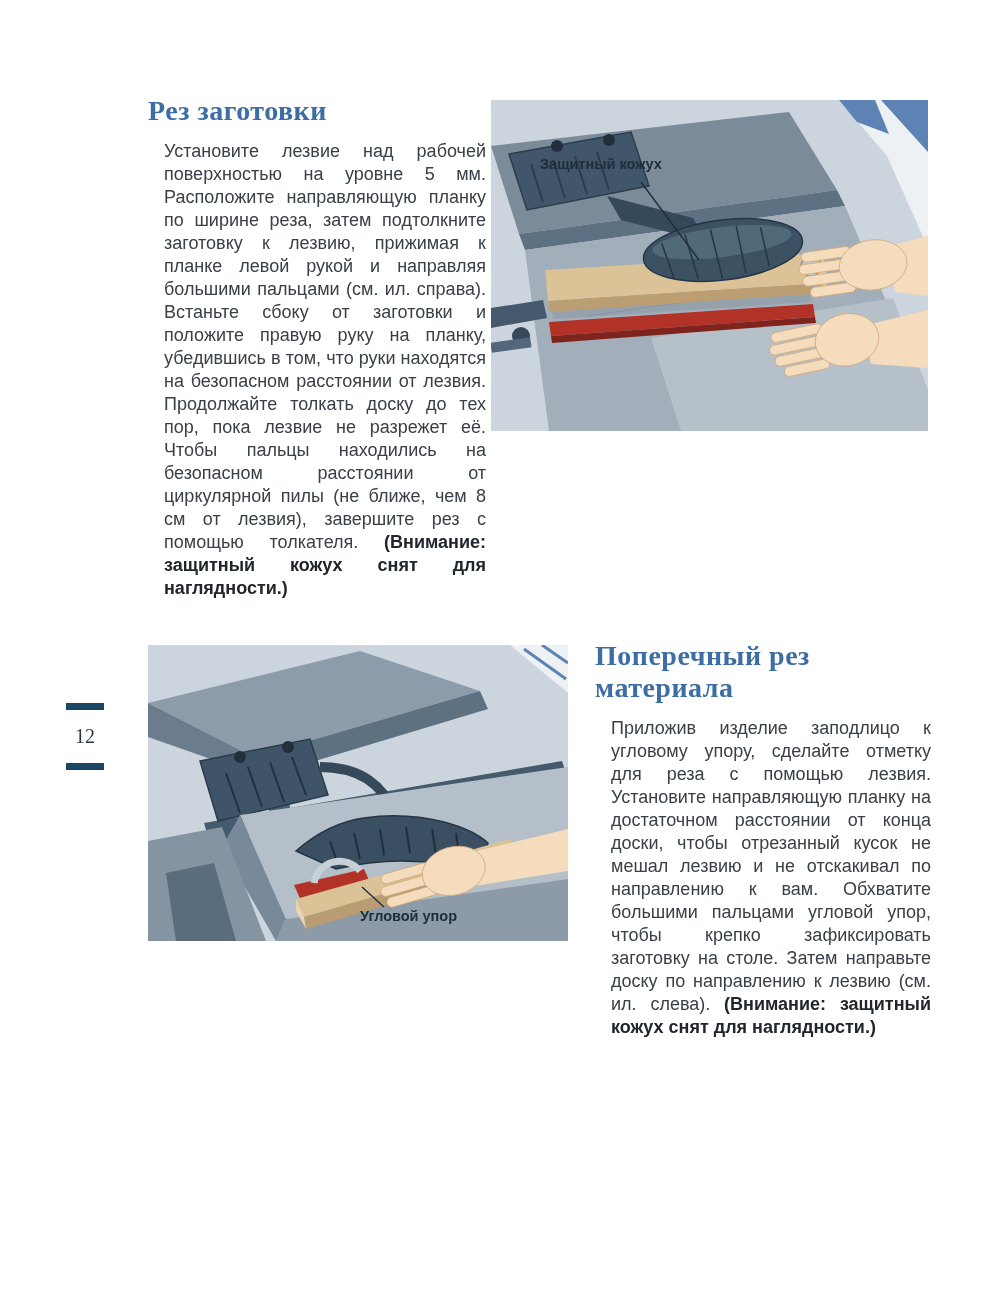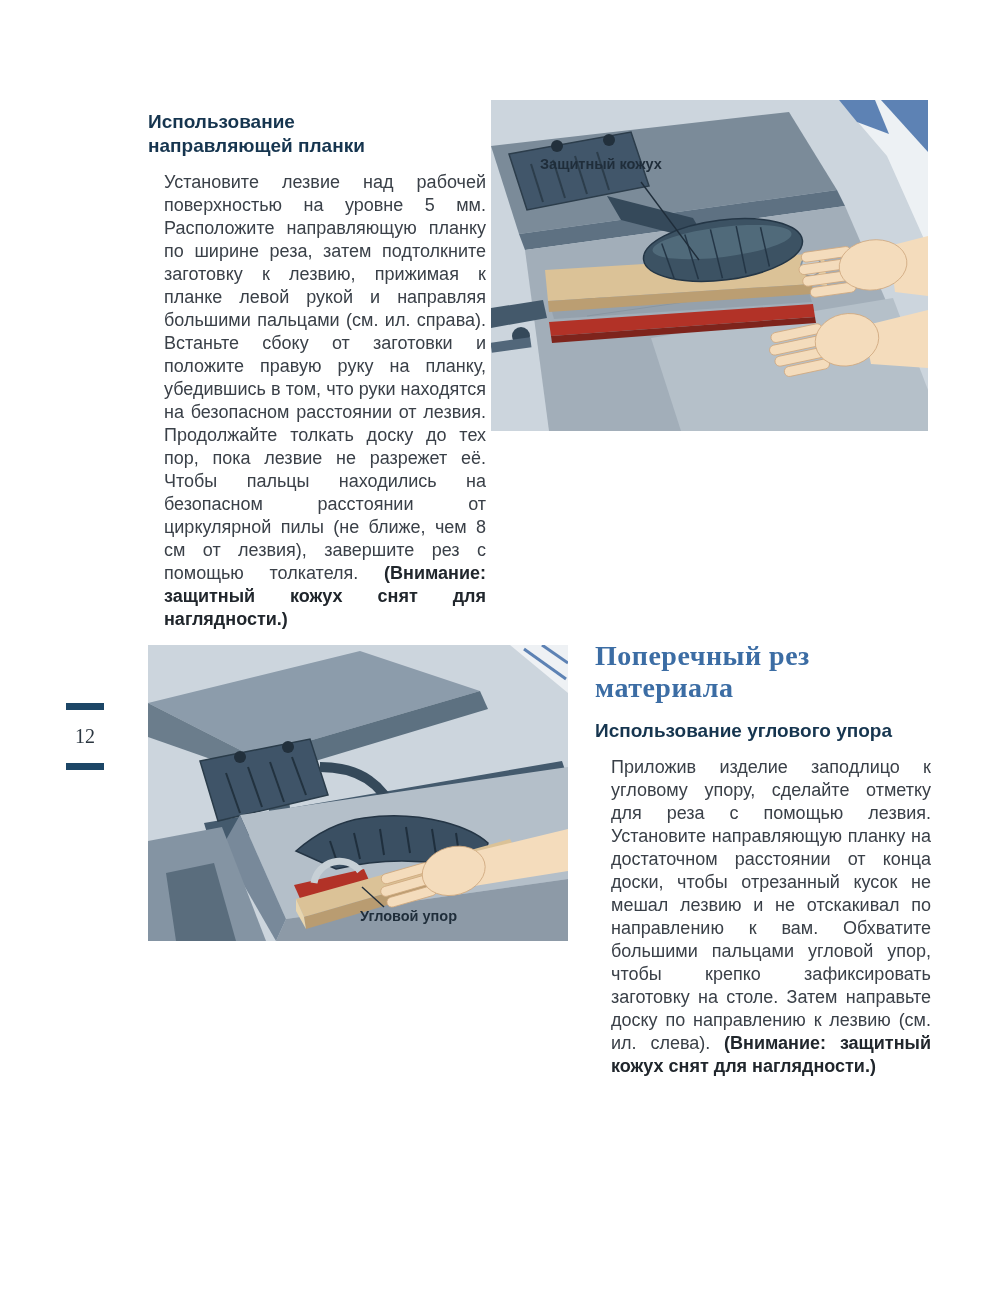--- a/index.html
+++ b/index.html
@@ -41,21 +41,21 @@
     font-family:"Liberation Serif", serif; font-size:20px; color:#2b3640;
     text-align:center; margin:13px 0 14px 0; line-height:26px;
   }
 </style>
 </head>
 <body>
 
 <div class="page">
 
   <section class="text-col" id="sec1">
-    <h2 class="sec-subtitle">Использование направляющей планки</h2>
+    <h1 class="sec-title">Рез заготовки</h1>
     <p class="body-text"><span>Установите лезвие над рабочей поверхностью на уровне 5 мм. Расположите направляющую планку по ширине реза, затем подтолкните заготовку к лезвию, прижимая к планке левой рукой и направляя большими пальцами (см. ил. справа). Встаньте сбоку от заготовки и положите правую руку на планку, убедившись в том, что руки находятся на безопасном расстоянии от лезвия. Продолжайте толкать доску до тех пор, пока лезвие не разрежет её. Чтобы пальцы находились на безопасном расстоянии от циркулярной пилы (не ближе, чем 8 см от лезвия), завершите рез с помощью толкателя.</span> <strong>(Внимание: защитный кожух снят для наглядности.)</strong></p>
   </section>
 
   <figure id="figure1">
     <svg viewBox="0 0 437 331" width="437" height="331">
       <rect width="437" height="331" fill="#ccd5dd"></rect>
 
       <polygon points="348,0 437,0 437,148 396,56" fill="#edf1f4"></polygon>
       <polygon points="390,0 437,0 437,52" fill="#5d82b4"></polygon>
       <polygon points="348,0 384,0 398,34 366,22" fill="#5d82b4"></polygon>
@@ -215,17 +215,16 @@
         </g>
       </g>
 
       <line x1="236" y1="262" x2="214" y2="242" stroke="#1f2d3a" stroke-width="1.4"></line>
     </svg>
     <div class="fig-label">Угловой упор</div>
   </figure>
 
   <section class="text-col" id="sec2">
     <h1 class="sec-title">Поперечный рез материала</h1>
-    <h2 class="sec-subtitle">Использование углового упора</h2>
     <p class="body-text"><span>Приложив изделие заподлицо к угловому упору, сделайте отметку для реза с помощью лезвия. Установите направляющую планку на достаточном расстоянии от конца доски, чтобы отрезанный кусок не мешал лезвию и не отскакивал по направлению к вам. Обхватите большими пальцами угловой упор, чтобы крепко зафиксировать заготовку на столе. Затем направьте доску по направлению к лезвию (см. ил. слева).</span> <strong>(Внимание: защитный кожух снят для наглядности.)</strong></p>
   </section>
 
 </div>
 
 </body></html>

